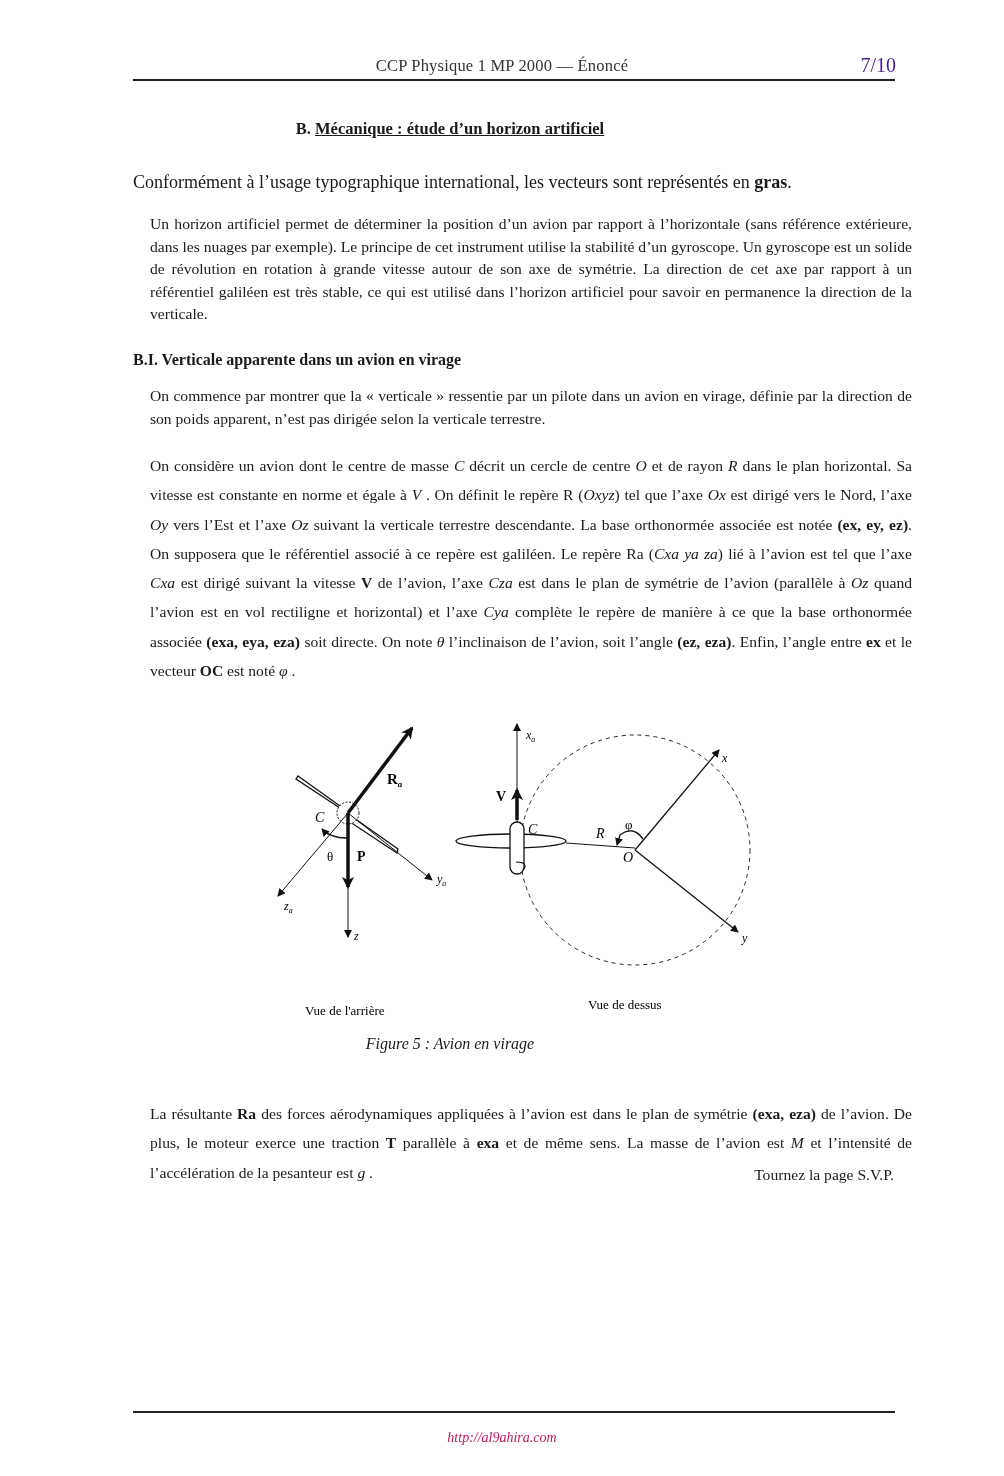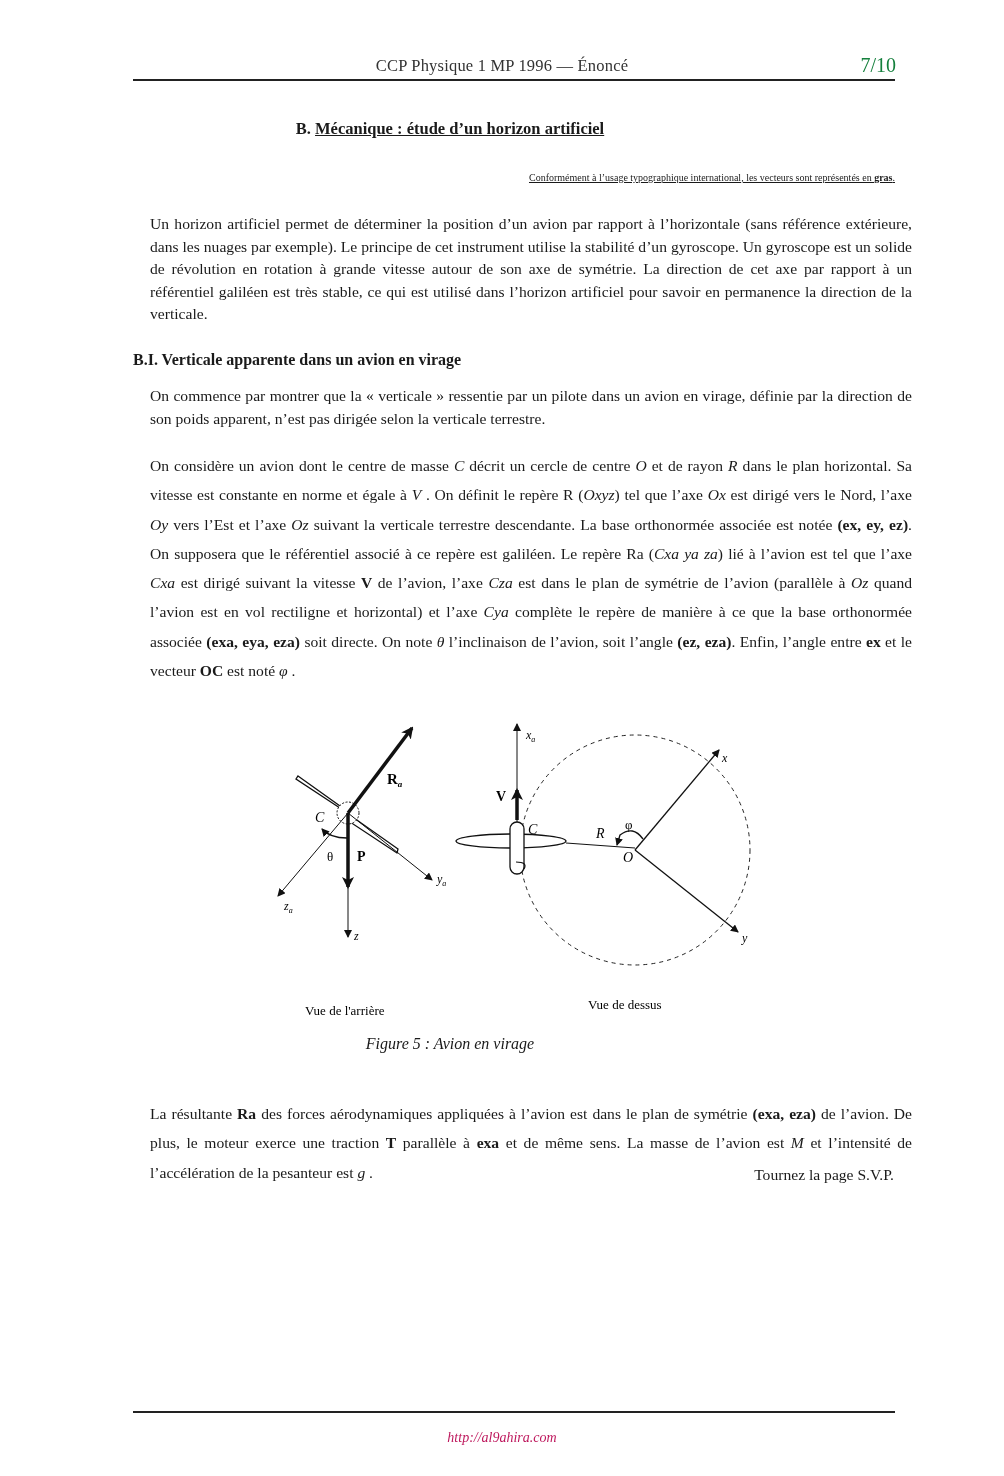--- a/index.html
+++ b/index.html
@@ -1,38 +1,38 @@
 <!DOCTYPE html>
 <html><head>
   <meta charset="utf-8">
   <style>
     html, body { margin: 0; padding: 0; background: #ffffff; }
     body { width: 1004px; height: 1476px; position: relative; overflow: hidden;
            font-family: "Liberation Serif", "DejaVu Serif", serif; color: #1a1a1a; }
     .abs { position: absolute; }
     .header-title { left: 0; width: 1004px; top: 56px; text-align: center; font-size: 16.5px; color: #333; letter-spacing: 0.2px; }
-    .page-num { right: 108px; top: 54px; font-size: 20px; color: #15803d; }
+    .page-num { right: 108px; top: 54px; font-size: 20px; color: #4c1d95; }
     .rule { left: 133px; width: 762px; height: 2px; background: #222; }
     .section-title { left: 0; width: 900px; top: 119px; text-align: center; font-size: 16.5px; font-weight: bold; font-family: Liberation Serif, serif; }
     .section-title .u { text-decoration: underline; }
     .para { left: 150px; width: 762px; font-size: 15.6px; line-height: 22.5px; text-align: justify; }
     .para.loose { line-height: 29.3px; margin-top: 24px; }
-    .note { left: 133px; width: 762px; top: 172px; text-align: right; font-size: 10px; text-decoration: underline; }
+    .note { left: 133px; width: 762px; top: 172px; text-align: left; font-size: 18px; }
     .sub-title { left: 133px; top: 345px; font-size: 16px; font-weight: bold; margin-top: 6px; }
     i.m { font-style: italic; }
     b.v { font-weight: bold; }
     .fig-caption { left: 0; width: 900px; top: 1035px; text-align: center; font-style: italic; font-size: 16px; }
     .footer-link { left: 0; width: 1004px; top: 1430px; text-align: center; font-style: italic; font-size: 14px; color: #be185d; }
     .turn { right: 110px; top: 1166px; font-size: 15.6px; }
     svg text { font-family: "Liberation Serif", "DejaVu Serif", serif; }
   </style>
 </head>
 <body>
 
-<div class="abs header-title">CCP Physique 1 MP 1996 — Énoncé</div>
+<div class="abs header-title">CCP Physique 1 MP 2000 — Énoncé</div>
 <div class="abs page-num">7/10</div>
 <div class="abs rule" style="top:79px;"></div>
 
 <div class="abs section-title">
   <span>B. </span><span class="u">Mécanique : étude d’un horizon artificiel</span>
 </div>
 
 <div class="abs note">
   <span>Conformément à l’usage typographique international, les vecteurs sont représentés en </span><b>gras</b><span>.</span>
 </div>

